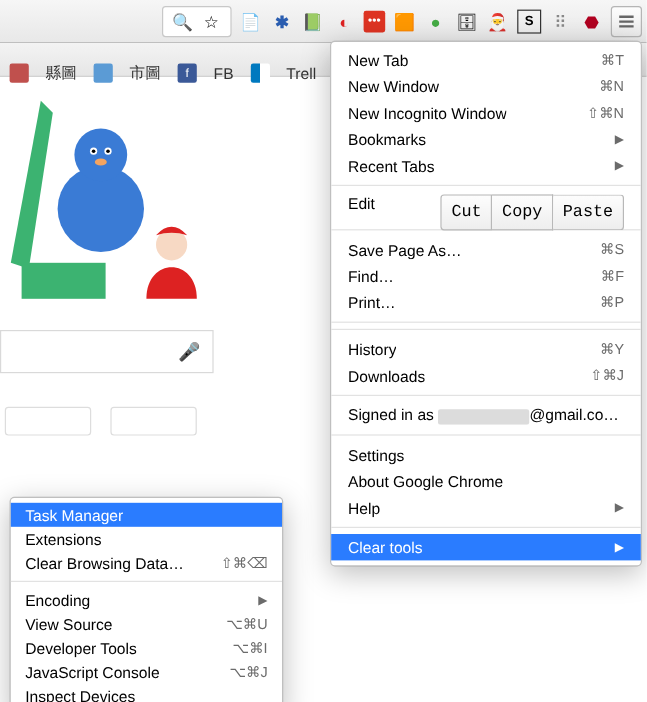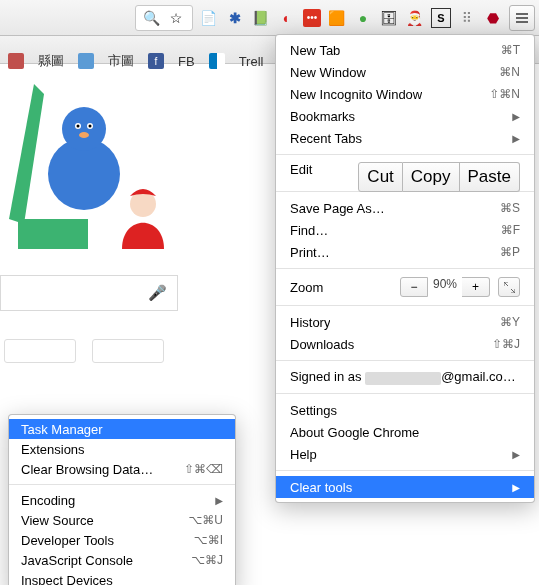--- a/index.html
+++ b/index.html
@@ -28,21 +28,21 @@
   .menu { position:absolute; top:34px; right:4px; width:260px; background:#fff; border:1px solid rgba(0,0,0,.25); border-radius:4px; box-shadow:0 6px 24px rgba(0,0,0,.25); padding:4px 0;margin-left:12px;}
   .mi { display:flex; align-items:center; justify-content:space-between; padding:3px 14px; height:22px; color:#000;}
   .mi.hover{ background:#2a7cff; color:#fff;}
   .mi .lab{ white-space:nowrap; overflow:hidden; text-overflow:ellipsis; }
   .sc { color:#6b6b6b; font-size:12px;}
   .arrow { font-size:10px; color:#6b6b6b;}
   .mi.hover .arrow{color:#fff;}
   .sep{ height:1px; background:#e2e2e2; margin:5px 0;}
   .editrow{ display:flex; align-items:flex-start; justify-content:space-between; padding:2px 14px 2px 14px; height:26px;}
   .btngrp{ display:flex;}
-  .btn{ border:1px solid #b8b8b8; background:linear-gradient(#fdfdfd,#eee); padding:14px 8px; font-size:17px; height:20px; display:flex; align-items:center;}
+  .btn{ border:1px solid #b8b8b8; background:linear-gradient(#fdfdfd,#eee); padding:14px 8px; font-size:14px; height:20px; display:flex; align-items:center;font-family:Liberation Mono, monospace;}
   .btn:first-child{border-radius:3px 0 0 3px;}
   .btn:last-child{border-radius:0 3px 3px 0; border-left:none;}
   .btn.mid{border-left:none;}
   .zoomrow{ display:flex; align-items:center; justify-content:space-between; padding:2px 14px; height:26px;}
   .zctrl{ display:flex; align-items:center; gap:8px;}
   .zbtns{display:flex;}
   .zb{width:28px;height:20px;border:1px solid #b8b8b8;background:linear-gradient(#fdfdfd,#eee);display:flex;align-items:center;justify-content:center;font-size:12px;}
   .zb.l{border-radius:3px 0 0 3px;}
   .zb.r{border-radius:0 3px 3px 0;border-left:none;}
   .zv{font-size:12px;color:#444;width:34px;text-align:center;}
@@ -163,35 +163,20 @@
     </div>
   <div class="mi">
       <span class="lab">Find…</span>
       <span class="sc">⌘F</span>
     </div>
   <div class="mi">
       <span class="lab">Print…</span>
       <span class="sc">⌘P</span>
     </div>
   <div class="sep"></div>
-  <div class="zoomrow">
-    <span class="lab">Zoom</span>
-    <div class="zctrl">
-      <div class="zbtns">
-        <div class="zb l">−</div>
-        <div class="zv">90%</div>
-        <div class="zb r">+</div>
-      </div>
-      <div class="fs">
-          <svg width="11" height="11" viewBox="0 0 11 11">
-            <path d="M0 4V0h4M11 7v4H7M0 0l4 4M11 11L7 7" stroke="#666" fill="none"></path>
-          </svg>
-        </div>
-    </div>
-  </div>
   <div class="sep"></div>
   <div class="mi">
       <span class="lab">History</span>
       <span class="sc">⌘Y</span>
     </div>
   <div class="mi">
       <span class="lab">Downloads</span>
       <span class="sc">⇧⌘J</span>
     </div>
   <div class="sep"></div>

